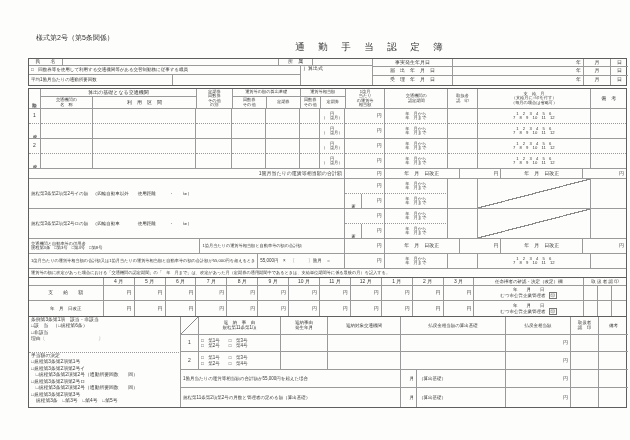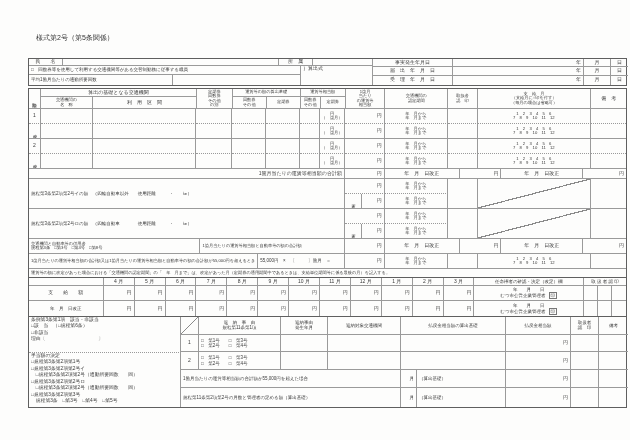--- a/index.html
+++ b/index.html
@@ -31,20 +31,21 @@
   .blk > span { display:block; }
   .title { font-size:9.5px; letter-spacing:2px; color:#333; }
   .formno { font-size:7px; color:#333; }
 </style>
 </head>
 <body>
 
 <div class="sheet">
 
   <div class="abs formno" style="left:36px;top:33px">様式第2号（第5条関係）</div>
+  <div class="abs title" style="left:270px;top:41px;width:200px;text-align:center">通　勤　手　当　認　定　簿</div>
 
   <div class="abs tbl row" style="left:28px;top:58px;width:599px;height:28px">
     <div class="col" style="width:344px">
       <div class="row" style="height:9px">
         <div class="c" style="width:34px">氏　　名</div>
         <div class="c" style="width:216px"></div>
         <div class="c" style="width:34px">所　属</div>
         <div class="c" style="width:60px"></div>
       </div>
       <div class="row" style="height:19px">

